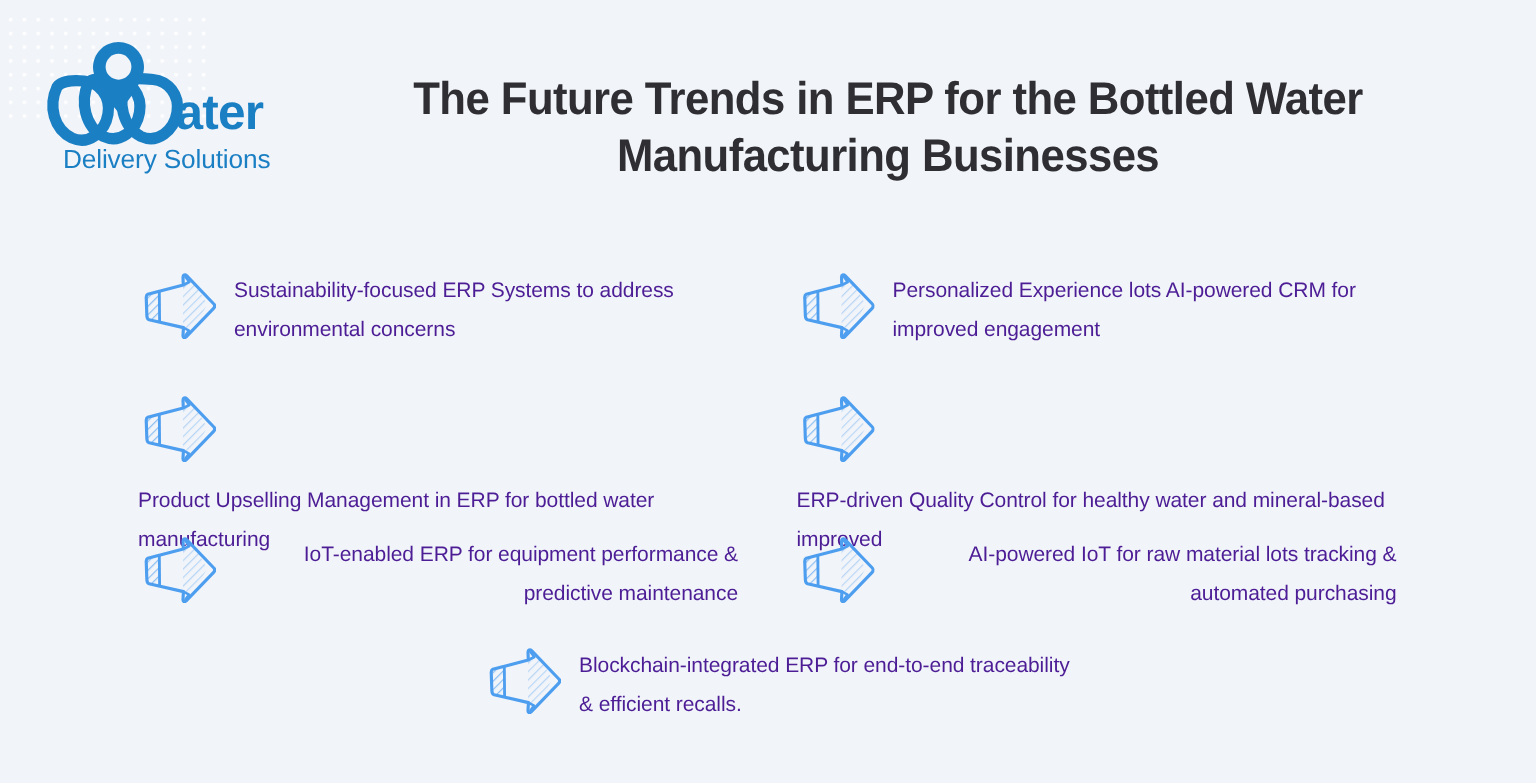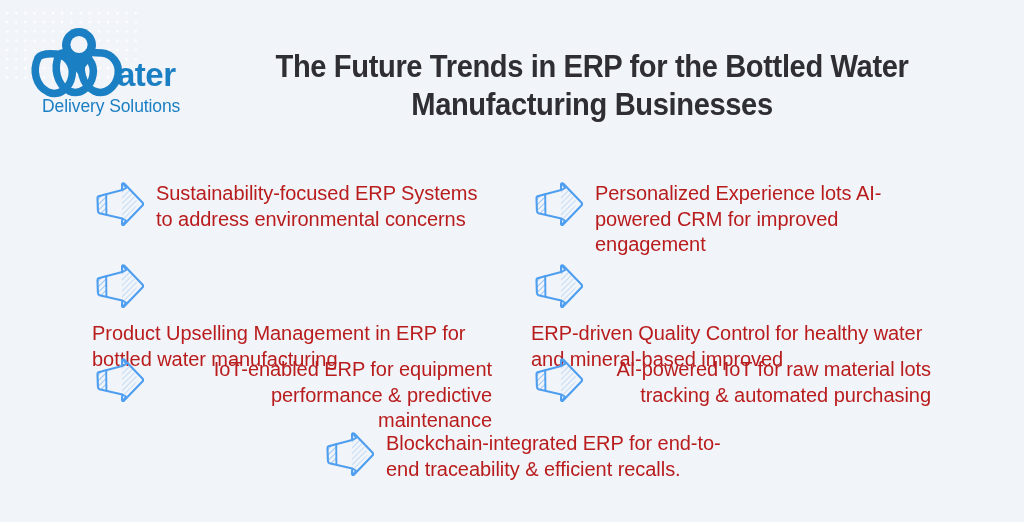--- a/index.html
+++ b/index.html
@@ -77,23 +77,23 @@
   .item .arrow-wrap {
     flex: 0 0 auto;
     width: 52px;
     height: 44px;
     margin-top: 2px;
   }
   .item .arrow-wrap svg { display: block; width: 52px; height: 44px; }
 
   .item .item-text {
     font-family: "Liberation Sans", sans-serif;
-    font-size: 20px;
+    font-size: 14px;
     line-height: 25.5px;
-    color: #b91c1c;
+    color: #4c1d95;
     letter-spacing: -0.05px;
     padding-top: 1px;
   }
 
   
   .col-left  { left: 92px; }
   .col-right { left: 531px; }
 
   .row-1 { top: 180px; }
   .row-2 { top: 262px; flex-direction: column; }

